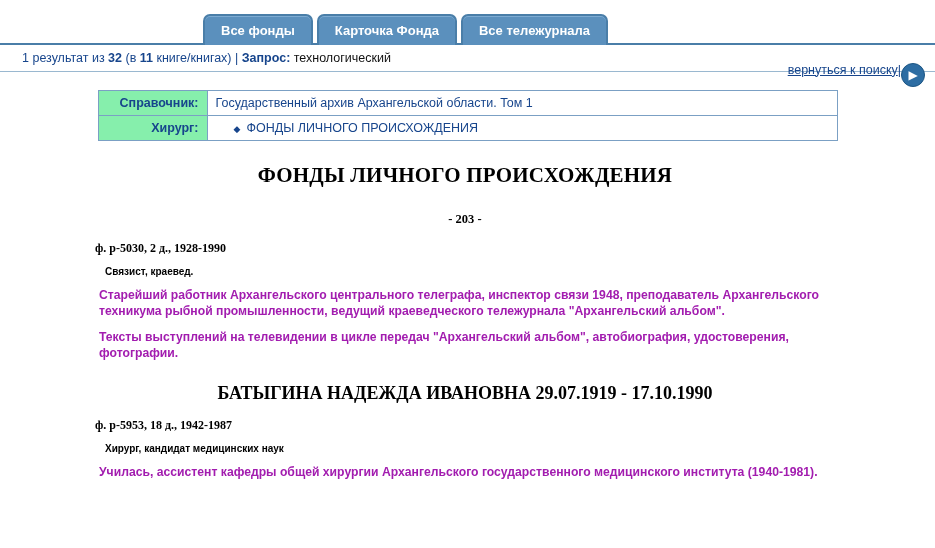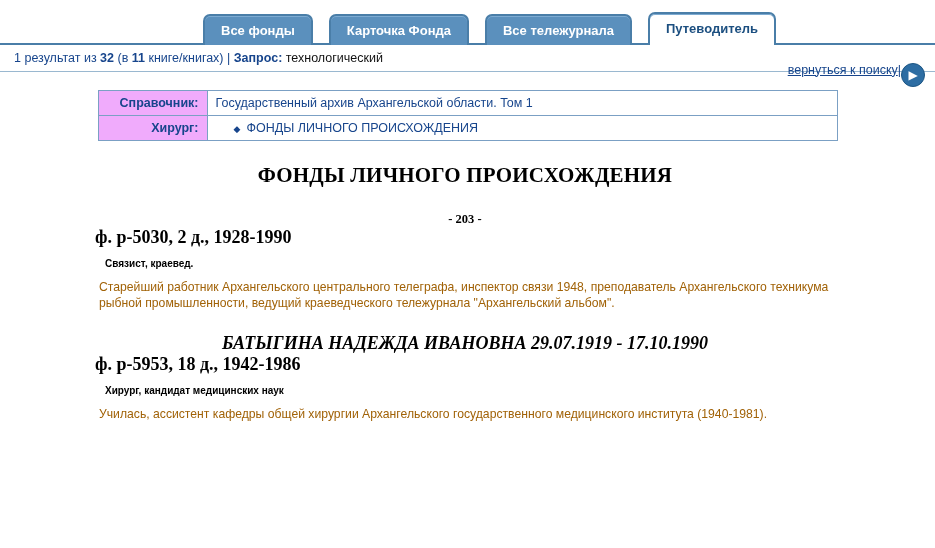--- a/index.html
+++ b/index.html
@@ -21,21 +21,21 @@
     height: 43px;
     border-bottom: 2px solid #4a7ea8;
     background: #ffffff;
   }
   .tabs {
     position: absolute;
     left: 203px;
     bottom: -2px;
     display: flex;
     align-items: flex-end;
-    gap: 16px;
+    gap: 4px;
   }
   .tab {
     padding: 7px 16px 7px 16px;
     font-size: 13px;
     font-weight: bold;
     color: #ffffff;
     background: #5b90bd;
     border: 2px solid #4a7ea8;
     border-bottom: none;
     border-radius: 7px 7px 0 0;
@@ -56,21 +56,21 @@
   .resultbar {
     height: 26px;
     background: #ffffff;
     border-bottom: 1px solid #9ab8d0;
     display: flex;
     align-items: center;
     padding: 0 10px 0 14px;
     font-size: 12.5px;
     color: #1a1a1a;
   }
-  .resultbar .left { color: #17458c; }
+  .resultbar .left { color: #17458c; margin-left: 8px; }
   .resultbar .left b { font-weight: bold; }
   .resultbar .query-label { color: #17458c; font-weight: bold; }
   .resultbar .query-value { color: #111111; font-weight: normal; }
   .resultbar .right {
     margin-left: auto;
     display: flex;
     font-size: 12.5px;
     margin-top: 33px;
   }
   .resultbar .right a {
@@ -103,21 +103,21 @@
     border-collapse: collapse;
     font-size: 12.5px;
   }
   .info-table td {
     border: 1px solid #7ba0c4;
     padding: 5px 8px;
     vertical-align: top;
   }
   .info-table td.label {
     width: 92px;
-    background: #f0abfc;
+    background: #86efac;
     color: #17458c;
     font-weight: bold;
     text-align: right;
     white-space: nowrap;
   }
   .info-table td.value {
     color: #17458c;
   }
   .info-table td.value.row2 { padding-left: 26px; }
   .bullet { font-size: 9px; vertical-align: middle; margin-right: 6px; }
@@ -143,51 +143,52 @@
     margin-top: 24px;
   }
   .entry-title {
     text-align: center;
     font-size: 18px;
     font-weight: bold;
     margin-top: 36px;
   }
   .entry-meta {
     font-family: "Liberation Serif", serif;
-    font-size: 18px;
-    font-weight: bold;
+    font-size: 12px;
+    font-weight: bold;
+    margin-top: 14px;
   }
   .entry-role {
     font-family: Liberation Sans, sans-serif;
     font-size: 10px;
     font-weight: bold;
     margin-top: 10px;
     padding-left: 10px;
   }
   .entry-para {
     font-family: "Liberation Sans", sans-serif;
     font-size: 12.2px;
     line-height: 16px;
     margin-top: 10px;
     padding-left: 4px;
     text-align: left;
-    color: #a16207;
+    color: #a21caf;
+    font-weight: bold;
   }
   .entry-block + .entry-block { margin-top: 2px; }
-  .entry2-title { margin-top: 22px; font-style: italic; }
+  .entry2-title { margin-top: 22px; }
 </style>
 </head>
 <body>
 
 <div class="tabbar">
   <div class="tabs">
     <div class="tab">Все фонды</div>
     <div class="tab">Карточка Фонда</div>
     <div class="tab">Все тележурнала</div>
-    <div class="tab active">Путеводитель</div>
   </div>
 </div>
 
 <div class="resultbar">
   <span class="left">
     <span>1 результат из </span><b>32</b><span> (в </span><b>11</b><span> книге/книгах)</span><span class="sep"> | </span><span class="query-label">Запрос:</span><span class="query-value"> технологический</span>
   </span>
   <span class="right">
     <a>вернуться к поиску</a>
     <span class="sep">|</span>
@@ -213,21 +214,22 @@
 </div>
 
 <div class="doc">
   <div class="doc-title">ФОНДЫ ЛИЧНОГО ПРОИСХОЖДЕНИЯ</div>
   <div class="page-num">- 203 -</div>
 
   <div class="entry-block">
     <div class="entry-meta">ф. р-5030, 2 д., 1928-1990</div>
     <div class="entry-role">Связист, краевед.</div>
     <div class="entry-para">Старейший работник Архангельского центрального телеграфа, инспектор связи 1948, преподаватель Архангельского техникума рыбной промышленности, ведущий краеведческого тележурнала "Архангельский альбом".</div>
+    <div class="entry-para">Тексты выступлений на телевидении в цикле передач "Архангельский альбом", автобиография, удостоверения, фотографии.</div>
   </div>
 
   <div class="entry-block">
     <div class="entry-title entry2-title">БАТЫГИНА НАДЕЖДА ИВАНОВНА 29.07.1919 - 17.10.1990</div>
-    <div class="entry-meta">ф. р-5953, 18 д., 1942-1986</div>
+    <div class="entry-meta">ф. р-5953, 18 д., 1942-1987</div>
     <div class="entry-role">Хирург, кандидат медицинских наук</div>
     <div class="entry-para">Училась, ассистент кафедры общей хирургии Архангельского государственного медицинского института (1940-1981).</div>
   </div>
 </div>
 
 </body></html>

